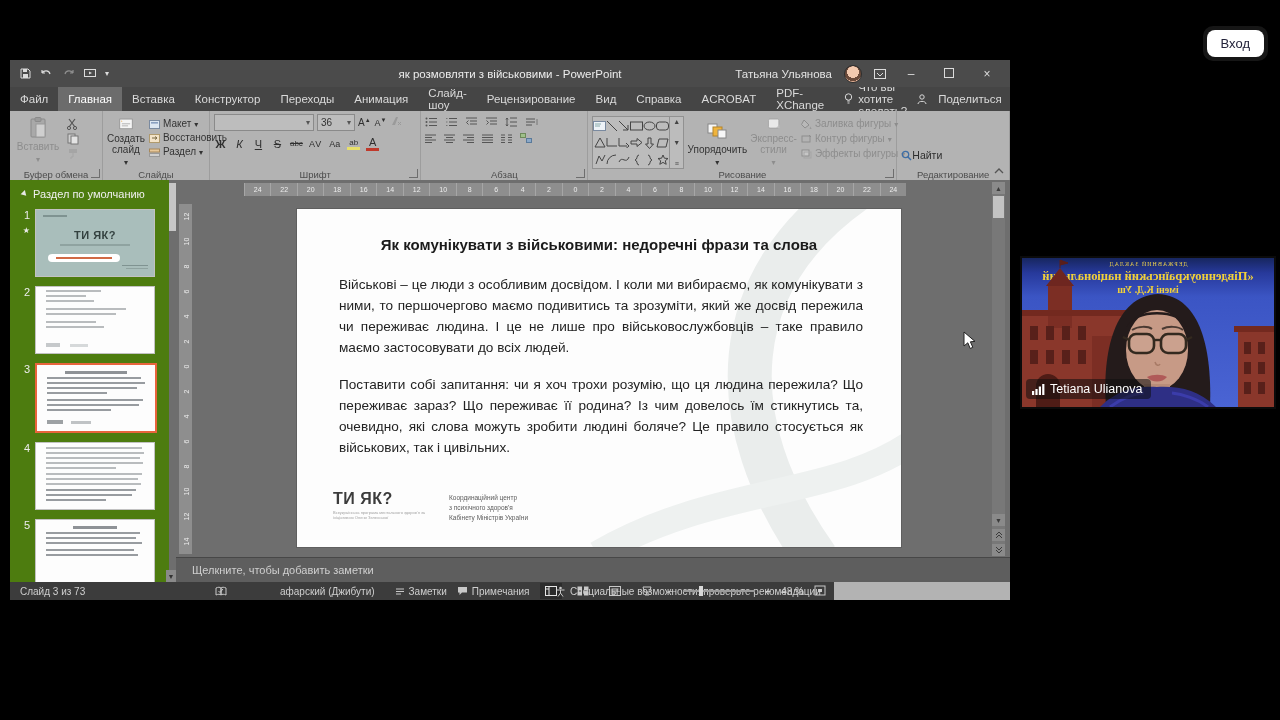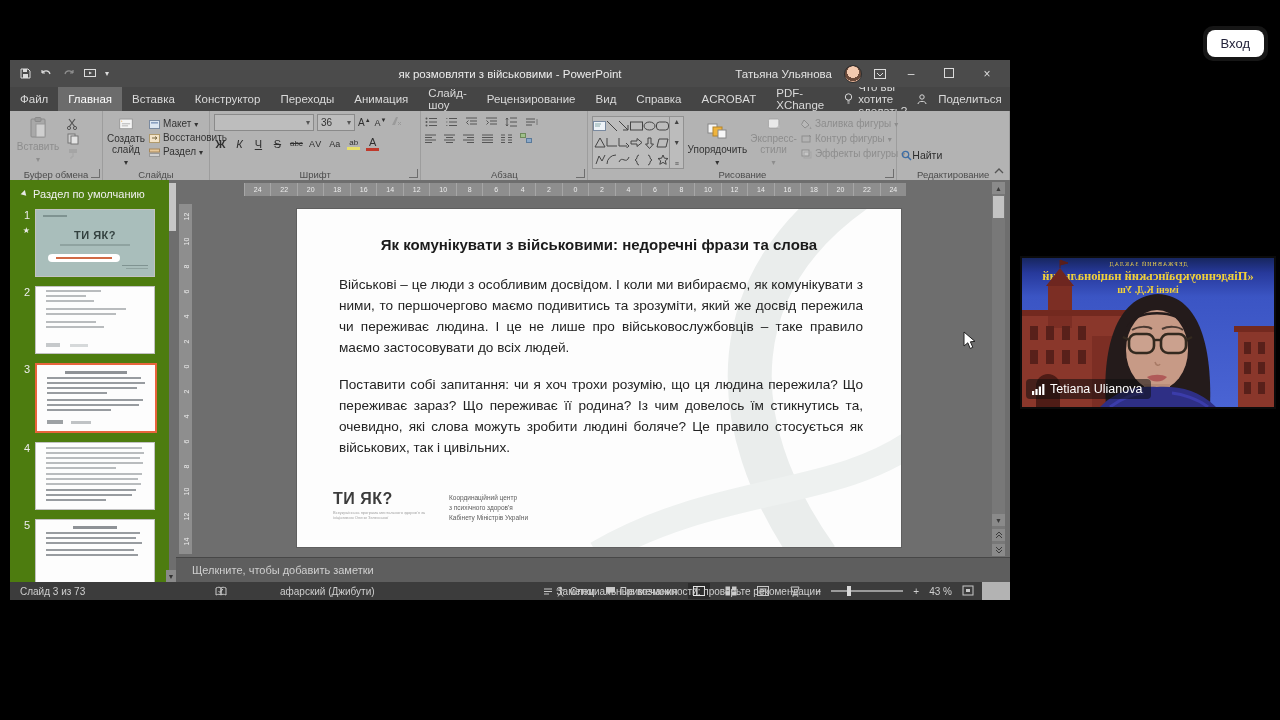--- a/index.html
+++ b/index.html
@@ -93,21 +93,21 @@
   .tycap{font-size:4px;color:#a2a2a2;width:92px;margin-top:3px;line-height:1.4;}
   .org{font-size:6.5px;color:#5c5c5c;line-height:1.55;padding-top:2px;}
   .vscroll{position:absolute;right:5px;top:2px;width:13px;height:374px;background:#787878;}
   .vs-btn{position:absolute;left:0;width:13px;height:12px;background:#8a8a8a;color:#3b3b3b;font-size:7px;
           display:flex;align-items:center;justify-content:center;}
   .vs-thumb{position:absolute;left:1px;top:14px;width:11px;height:22px;background:#c3c3c3;}
   .notes{height:24px;background:#5e5e5e;color:#cfcfcf;font-size:11px;display:flex;align-items:center;
          padding-left:16px;border-top:1px solid #474747;}
 
   
-  .statusbar{position:absolute;left:0;top:522px;width:972px;height:18px;background:#3c3c3c;color:#cfcfcf;
+  .statusbar{position:absolute;left:0;top:522px;width:824px;height:18px;background:#3c3c3c;color:#cfcfcf;
              font-size:10px;display:flex;align-items:center;}
   .st-abs{position:absolute;top:0;height:18px;display:flex;align-items:center;gap:4px;}
   .st-right{margin-left:auto;display:flex;align-items:center;gap:10px;padding-right:8px;}
   .viewbox{width:22px;height:16px;display:flex;align-items:center;justify-content:center;}
   .viewbox.active{background:#2c2c2c;}
   .slider-track{width:72px;height:2px;background:#9a9a9a;position:relative;}
   .slider-thumb{position:absolute;left:22%;top:-4px;width:4px;height:10px;background:#d8d8d8;}
 
   
   .cam{position:absolute;left:1022px;top:258px;width:252px;height:149px;overflow:hidden;background:#3d57c8;

